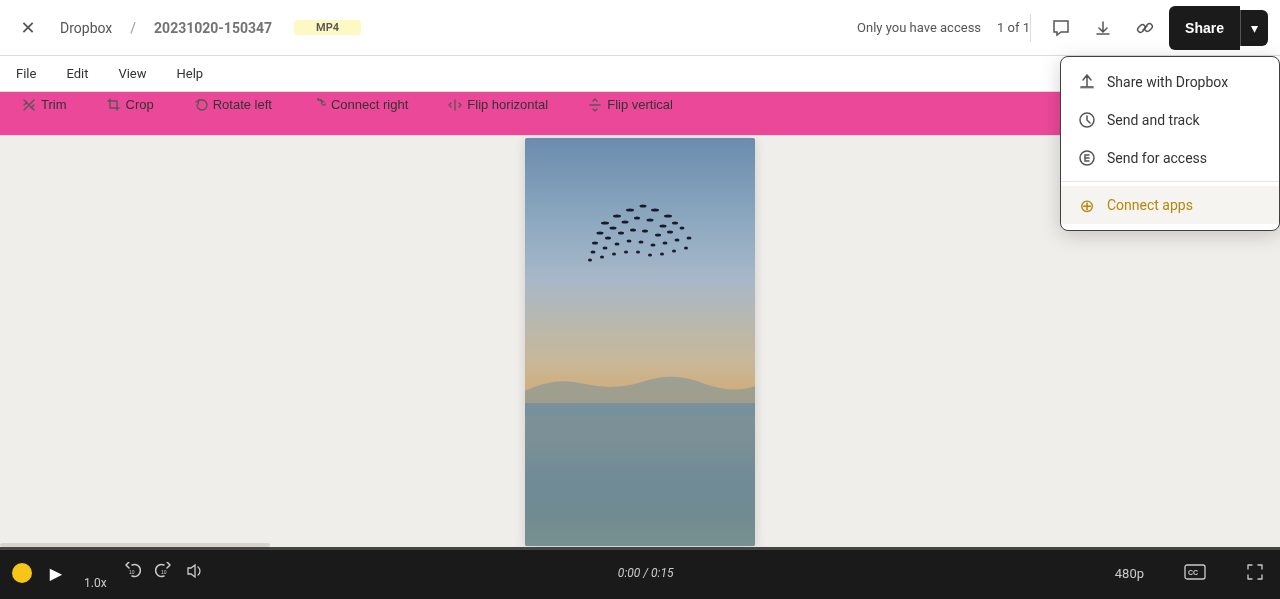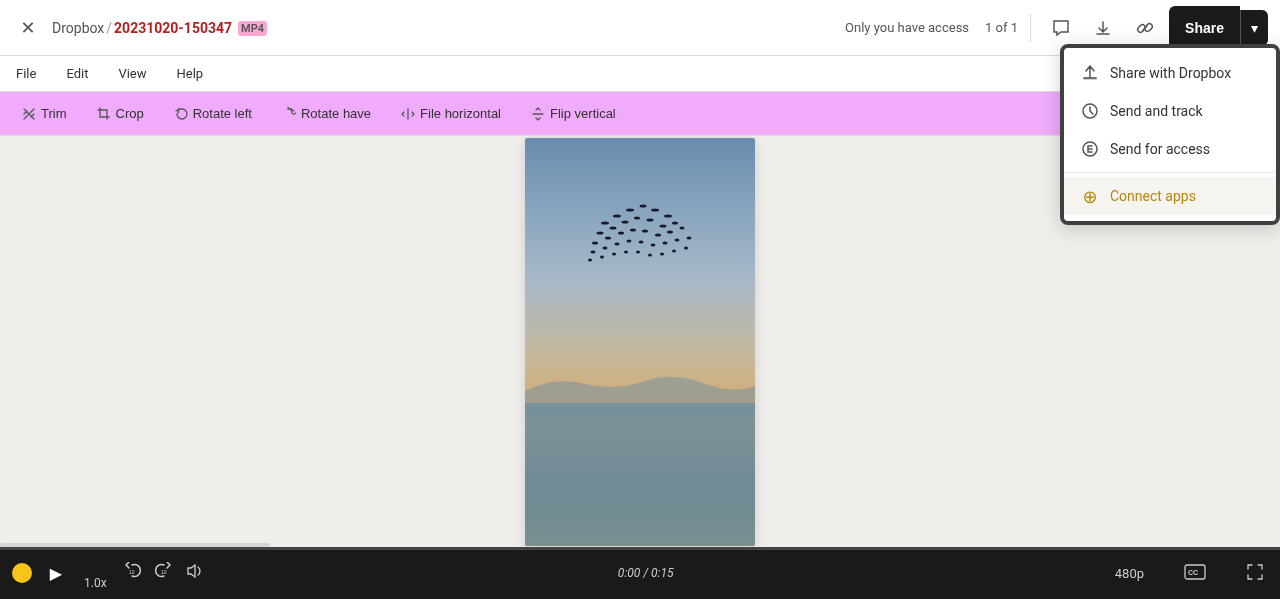--- a/index.html
+++ b/index.html
@@ -28,55 +28,54 @@
       width: 32px; height: 32px;
       display: flex; align-items: center; justify-content: center;
       cursor: pointer;
       border-radius: 4px;
       color: #555;
       font-size: 18px;
       flex-shrink: 0;
     }
     .breadcrumb {
       display: flex;
-      align-items: flex-end;
-      margin-left: 8px;
+      align-items: flex-start;
+      margin-left: 16px;
       font-size: 14px;
       color: #555;
-      gap: 0;
+      gap: 16px;
     }
     .breadcrumb .dropbox-link {
       color: #555;
       cursor: pointer;
     }
     .breadcrumb .separator { color: #999; margin: 0 2px; }
     .breadcrumb .filename {
       font-weight: 700;
-      color: #b91c1c;
+      color: #737373;
       font-size: 14px;
     }
     .breadcrumb .badge {
-      background: #f9a8d4;
+      background: #fef9c3;
       color: #555;
       font-size: 11px;
-      padding: 1px 3px;
+      padding: 1px 22px;
       border-radius: 3px;
       margin-left: 6px;
       font-weight: 600;
     }
     .top-bar-spacer { flex: 1; }
     .access-label {
       font-size: 13px;
       color: #555;
       margin-right: 16px;
     }
     .page-count {
       font-size: 13px;
       color: #555;
-      margin-right: 12px;
     }
     .divider-v {
       width: 1px;
       height: 28px;
       background: #e0ddd8;
       margin-right: 12px;
     }
     .icon-btn {
       width: 36px; height: 36px;
       display: flex; align-items: center; justify-content: center;
@@ -131,26 +130,26 @@
       font-size: 13px;
       color: #333;
       padding: 4px 8px;
       cursor: pointer;
       border-radius: 4px;
     }
 
     
     .toolbar {
       display: flex;
-      align-items: center;
-      background: #f0abfc;
+      align-items: flex-start;
+      background: #ec4899;
       height: 44px;
       padding: 0 12px;
       border-bottom: 1px solid #e0ddd8;
-      gap: 10px;
+      gap: 20px;
     }
     .tool-btn {
       display: flex;
       align-items: center;
       gap: 5px;
       font-size: 13px;
       color: #333;
       padding: 5px 10px;
       cursor: pointer;
       border-radius: 4px;
@@ -261,29 +260,29 @@
       font-size: 12px;
       cursor: pointer;
       padding: 2px 4px;
       margin-left: 22px;
     }
     .quality-btn { font-size: 13px; }
 
     
     .dropdown-menu {
       position: absolute;
-      top: 44px;
+      top: 56px;
       right: 0;
       width: 220px;
       background: #fff;
       border-radius: 8px;
       box-shadow: 0 4px 20px rgba(0,0,0,0.18);
       z-index: 100;
       padding: 6px 0;
-      border: 4px solid #404040;
+      border: 1px solid #404040;
     }
     .dropdown-item {
       display: flex;
       align-items: center;
       gap: 10px;
       padding: 9px 16px;
       font-size: 14px;
       color: #333;
       cursor: pointer;
     }
@@ -414,27 +413,27 @@
       <path d="M3 7a5 5 0 105-5H5" stroke="#555" stroke-width="1.3" stroke-linecap="round"></path>
       <path d="M2 4l3-2-1 4" stroke="#555" stroke-width="1.3" stroke-linecap="round" stroke-linejoin="round"></path>
     </svg>
     <span>Rotate left</span>
   </button>
   <button class="tool-btn">
     <svg width="14" height="14" viewBox="0 0 14 14" fill="none">
       <path d="M11 7a5 5 0 10-5-5h3" stroke="#555" stroke-width="1.3" stroke-linecap="round"></path>
       <path d="M12 4l-3-2 1 4" stroke="#555" stroke-width="1.3" stroke-linecap="round" stroke-linejoin="round"></path>
     </svg>
-    <span>Rotate have</span>
+    <span>Connect right</span>
   </button>
   <button class="tool-btn">
     <svg width="14" height="14" viewBox="0 0 14 14" fill="none">
       <path d="M7 2v10M3 5l-2 2 2 2M11 5l2 2-2 2" stroke="#555" stroke-width="1.3" stroke-linecap="round" stroke-linejoin="round"></path>
     </svg>
-    <span>File horizontal</span>
+    <span>Flip horizontal</span>
   </button>
   <button class="tool-btn">
     <svg width="14" height="14" viewBox="0 0 14 14" fill="none">
       <path d="M2 7h10M5 3l2-2 2 2M5 11l2 2 2-2" stroke="#555" stroke-width="1.3" stroke-linecap="round" stroke-linejoin="round"></path>
     </svg>
     <span>Flip vertical</span>
   </button>
 </div>
 
 <div class="main-content">

